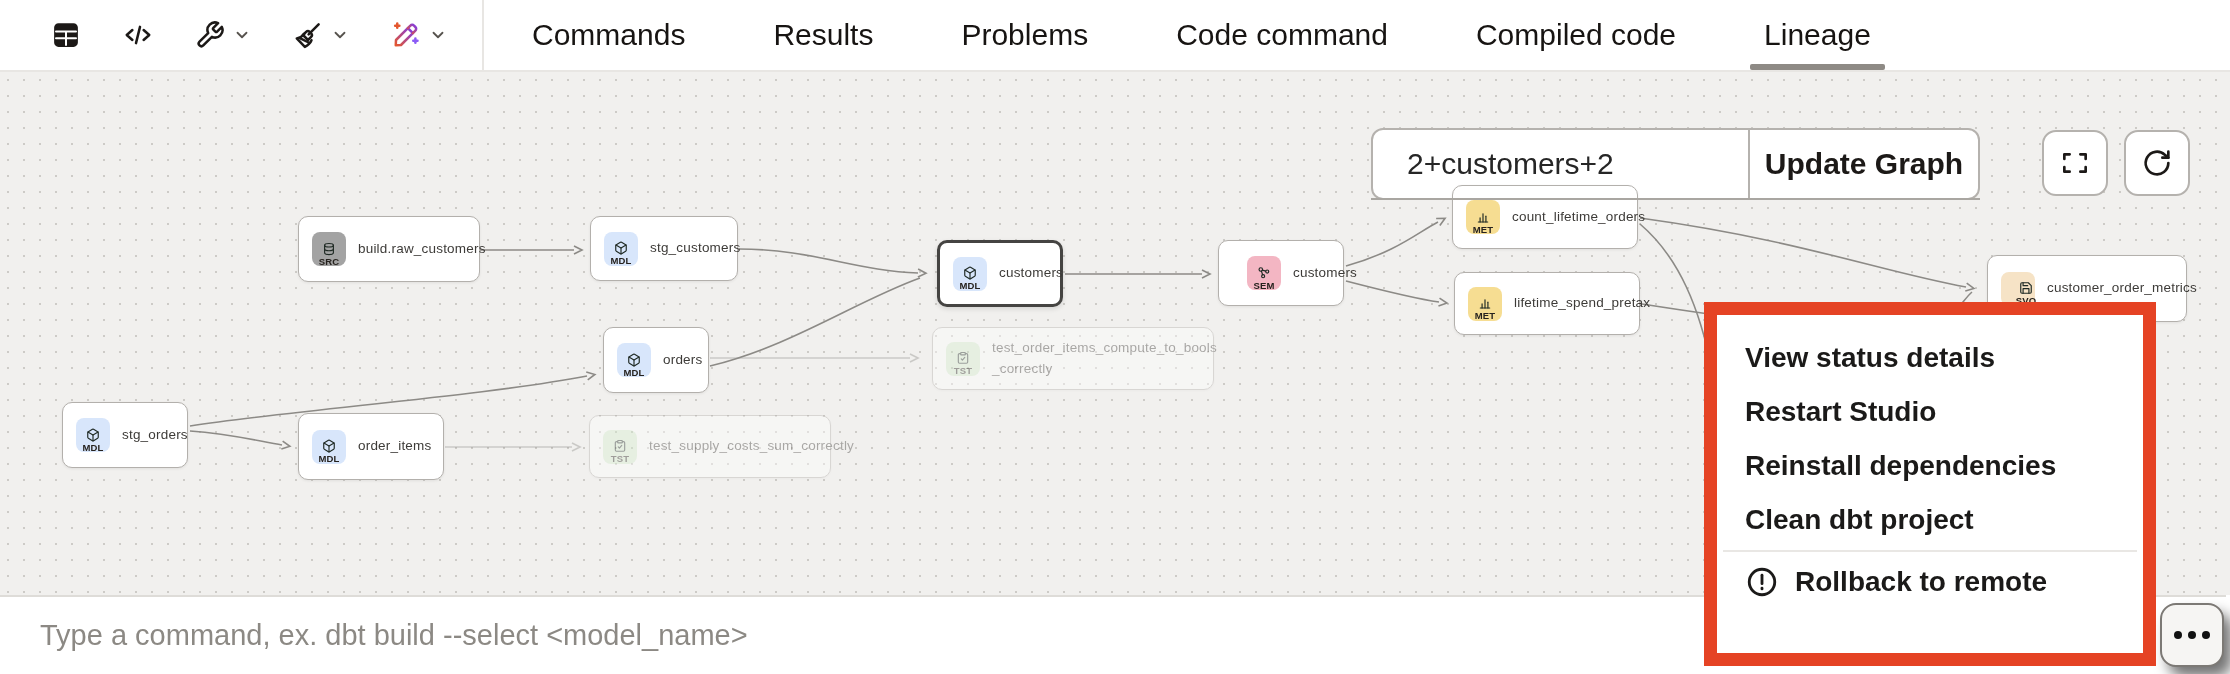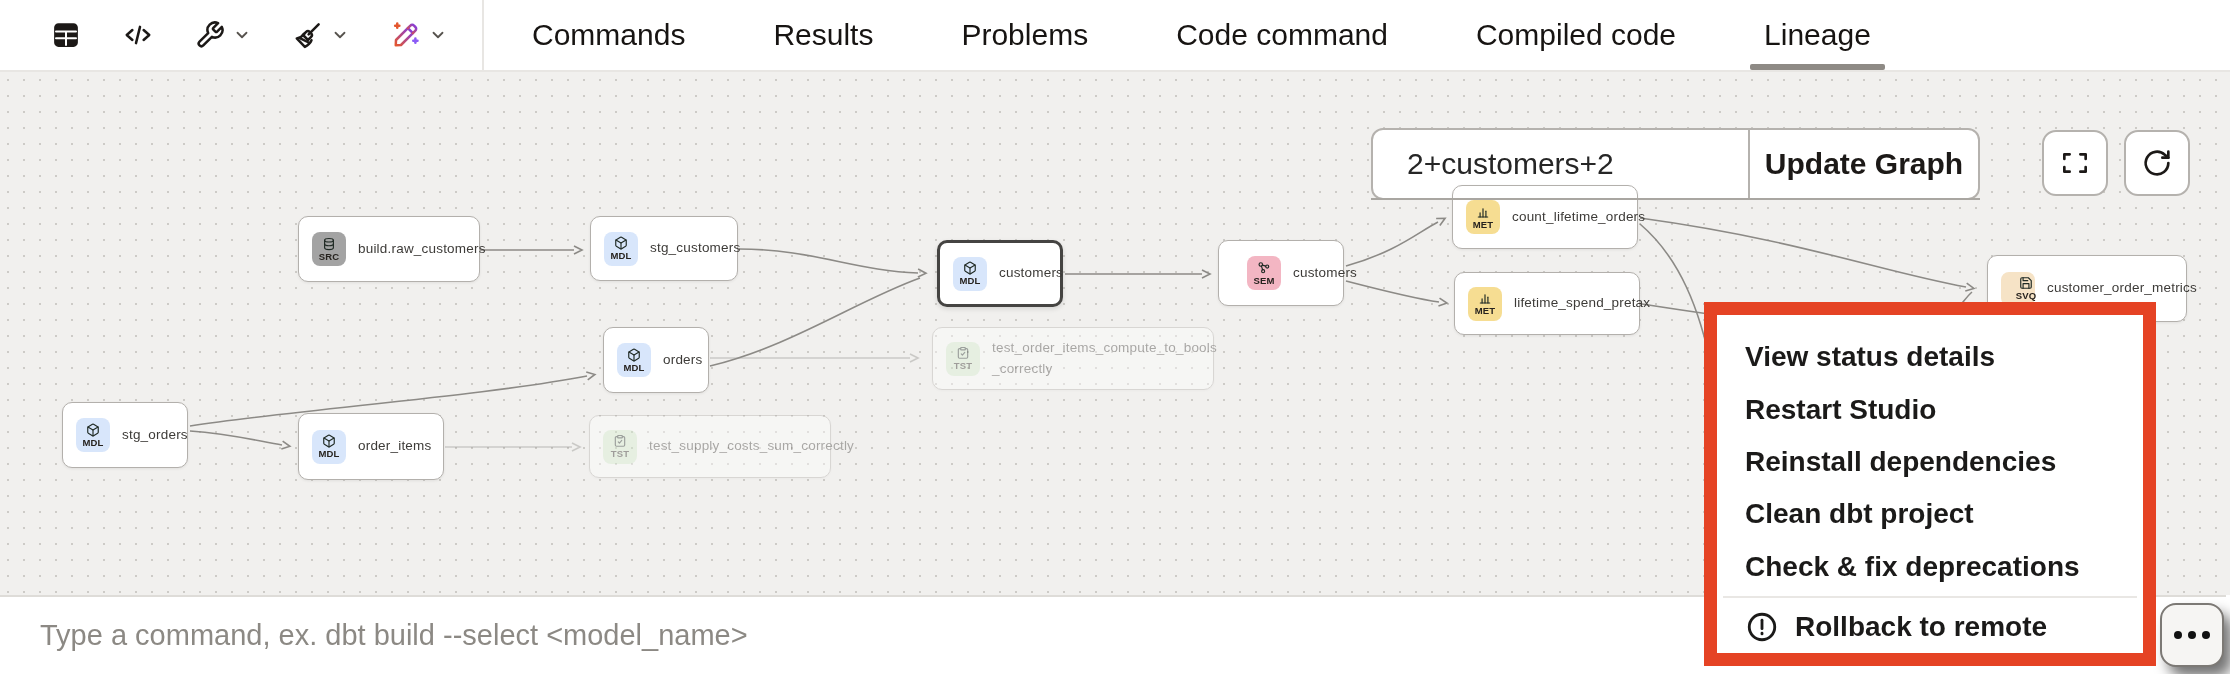--- a/index.html
+++ b/index.html
@@ -51,21 +51,21 @@
   #refresh-btn { left:2124px; }
   
   .node {
     position:absolute; z-index:4; background:#ffffff; border:1.5px solid #b3b0ac; border-radius:10px;
     display:flex; align-items:center; gap:12px; padding:0 13px; box-shadow:0 1px 3px rgba(0,0,0,.07); cursor:pointer;
   }
   .node.selected { border:3px solid #454442; box-shadow:0 2px 5px rgba(0,0,0,.12); }
   .node.faded { opacity:.4; }
   .badge {
     flex:none; width:34px; height:34px; border-radius:8px; display:flex; flex-direction:column;
-    align-items:center; justify-content:center; gap:1px;
+    align-items:center; justify-content:flex-end; gap:1px;
   }
   .badge svg { width:14px; height:14px; stroke:#1f2a24; stroke-width:2; fill:none; stroke-linecap:round; stroke-linejoin:round; }
   .badge .badge-label { font-size:9.5px; font-weight:700; color:#26221e; letter-spacing:.2px; line-height:1; }
   .node-label { font-size:13.5px; color:#3d3b38; white-space:pre-line; line-height:1.55; letter-spacing:.2px; }
   
   .context-menu {
     position:absolute; left:1704px; top:302px; width:452px; height:364px; z-index:10;
     background:#ffffff; border:13px solid #e54324; display:flex; flex-direction:column; padding-top:16px;
   }
   .menu-item {
@@ -354,23 +354,20 @@
     </div>
     <div class="menu-item">
       <span>Restart Studio</span>
     </div>
     <div class="menu-item">
       <span>Reinstall dependencies</span>
     </div>
     <div class="menu-item">
       <span>Clean dbt project</span>
     </div>
-    <div class="menu-item">
-      <span>Check &amp; fix deprecations</span>
-    </div>
     <div class="menu-divider"></div>
     <div class="menu-item">
       <svg viewBox="0 0 24 24">
         <circle cx="12" cy="12" r="9"></circle>
         <path d="M12 7.2v6"></path>
         <path d="M12 16.3v.6"></path>
       </svg>
       <span>Rollback to remote</span>
     </div>
   </div>

